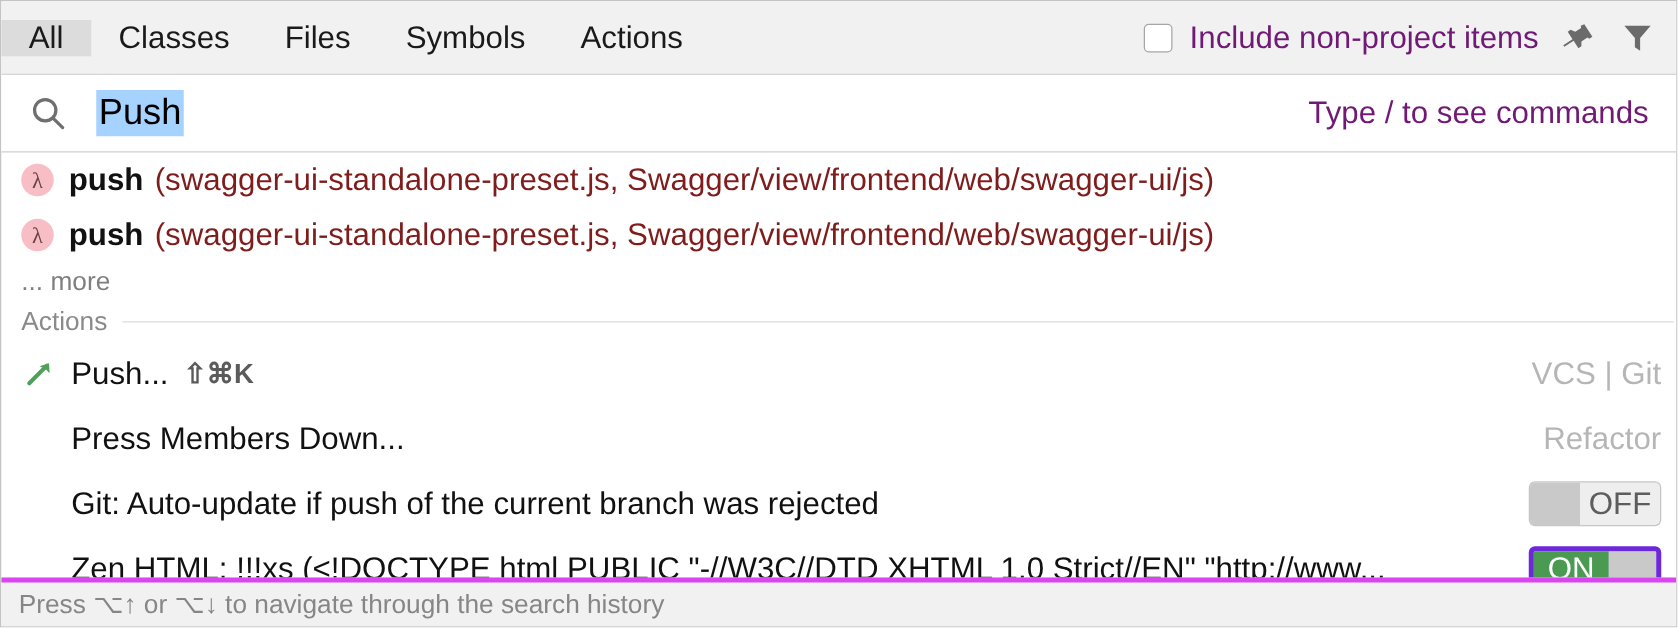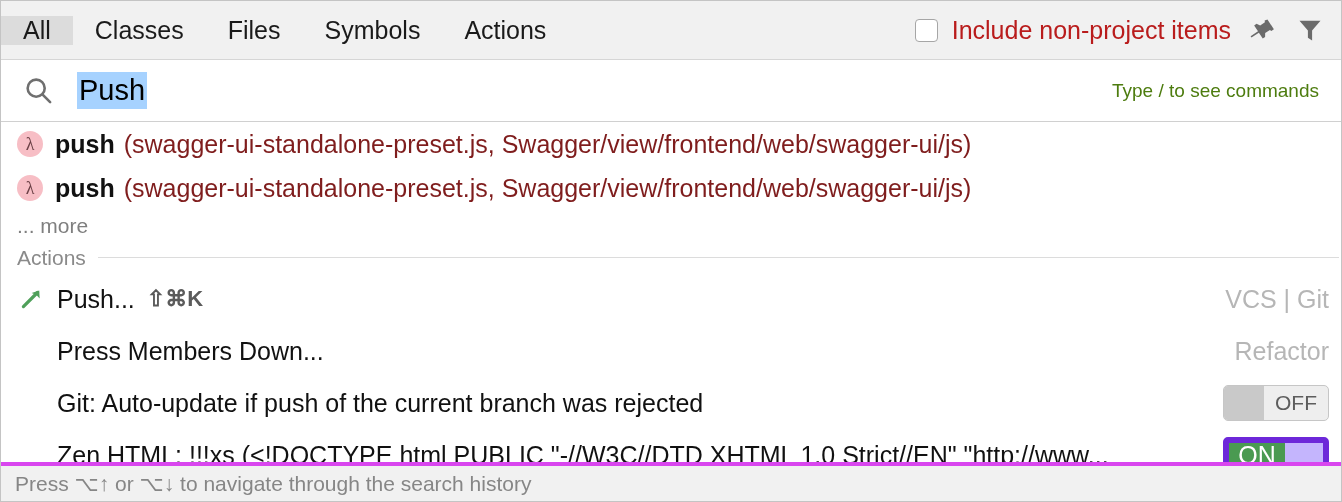--- a/index.html
+++ b/index.html
@@ -58,21 +58,21 @@
   .checkbox {
     width: 23px;
     height: 23px;
     border: 1px solid #a6a6a6;
     border-radius: 4px;
     background: #ffffff;
     box-sizing: border-box;
   }
   .chk-label {
     font-size: 25px;
-    color: #b91c1c;
+    color: #701a75;
     white-space: nowrap;
   }
   .icon-btn {
     display: flex;
     align-items: center;
     justify-content: center;
     width: 34px;
     height: 34px;
   }
 
@@ -97,22 +97,22 @@
   }
   .search-value {
     font-size: 29px;
     color: #000000;
     background: #a6d2ff;
     padding: 1px 2px;
     line-height: 1.18;
   }
   .search-hint {
     margin-left: auto;
-    font-size: 19px;
-    color: #4d7c0f;
+    font-size: 25px;
+    color: #701a75;
     white-space: nowrap;
   }
 
   
   .results {
     position: relative;
   }
   .row {
     display: flex;
     align-items: center;
@@ -232,27 +232,26 @@
   }
   .toggle.off .knob {
     width: 40px;
     background: #c9c9c9;
   }
   .toggle.off .lbl {
     flex: 1 1 auto;
     display: flex;
     align-items: center;
     justify-content: center;
-    font-size: 21px;
+    font-size: 25px;
     color: #5d5d5d;
   }
   .toggle.on {
-    border: 6px solid #6d28d9;
+    border: 4px solid #6d28d9;
     background: #c4b5fd;
-    align-items: center;
   }
   .toggle.on .lbl {
     flex: 1 1 auto;
     background: #4a9a51;
     display: flex;
     align-items: center;
     justify-content: center;
     font-size: 25px;
     color: #ffffff;
   }

